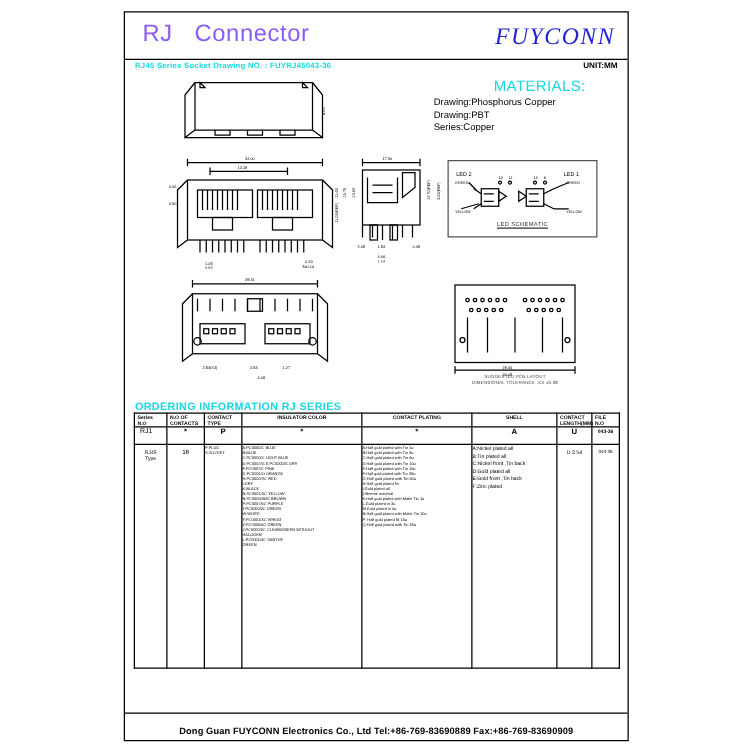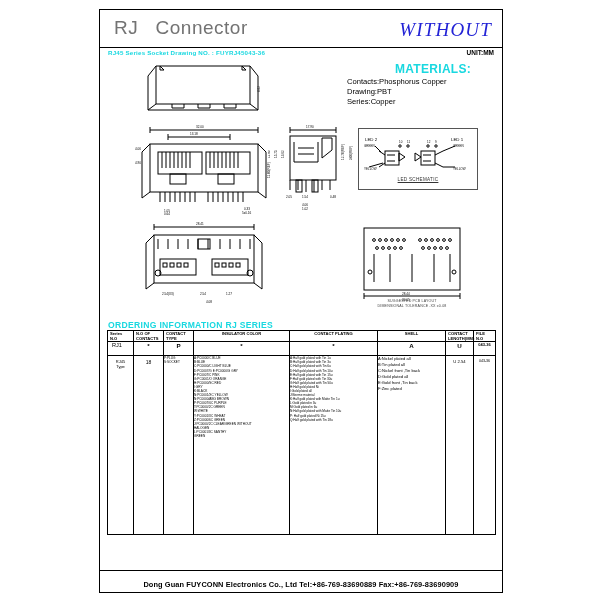--- a/index.html
+++ b/index.html
@@ -2,29 +2,29 @@
 <html><head>
 <meta charset="utf-8">
 <style>
   html,body{margin:0;padding:0;background:#fff;}
   body{width:600px;height:600px;font-family:"Liberation Sans",sans-serif;overflow:hidden;}
   .page{position:absolute;left:0;top:0;width:600px;height:600px;background:#ffffff;}
   .frame{position:absolute;left:99px;top:9px;width:402px;height:582px;border:1px solid #000;background:#fff;}
 
   
   .hdr{position:absolute;left:0;top:0;width:100%;height:38px;border-bottom:1px solid #000;box-sizing:border-box;}
-  .hdr-title{position:absolute;left:14px;top:7px;font-size:19px;letter-spacing:.5px;color:#737373;white-space:pre;}
+  .hdr-title{position:absolute;left:14px;top:7px;font-size:19px;letter-spacing:.5px;color:#8b5cf6;white-space:pre;}
   .brand{position:absolute;right:10px;top:9px;font-family:"Liberation Serif",serif;font-style:italic;font-size:19px;color:#2323d6;letter-spacing:1.2px;}
 
   .subhdr{position:absolute;left:0;top:38px;width:100%;height:16px;}
   .drawno{position:absolute;left:8px;top:1px;font-size:6.2px;font-weight:bold;color:#19d8e0;letter-spacing:.2px;white-space:nowrap;}
   .unit{position:absolute;right:8px;top:1px;font-size:6.5px;font-weight:bold;color:#000;}
 
   .materials{position:absolute;left:247px;top:52px;width:150px;}
-  .mat-h{font-size:12px;font-weight:bold;color:#19d8e0;letter-spacing:.3px;padding-left:48px;}
+  .mat-h{font-size:12px;font-weight:normal;color:#19d8e0;letter-spacing:.3px;padding-left:48px;}
   .mat-l{font-size:7.6px;color:#000;margin-top:1px;white-space:nowrap;}
 
   
   .dw{position:absolute;}
   .dim{font-size:3.1px;fill:#000;font-family:"Liberation Sans",sans-serif;}
   .ln{stroke:#000;fill:none;}
 
   
   .ledbox{position:absolute;left:258px;top:118px;width:118px;height:60px;border:1px solid #555;}
   .ledcap{position:absolute;left:0;top:48px;width:118px;text-align:center;font-size:4.6px;text-decoration:underline;color:#333;letter-spacing:.3px;}
@@ -51,31 +51,31 @@
   .ftr-in{position:absolute;left:0;top:9px;width:100%;text-align:center;font-size:7.4px;font-weight:bold;letter-spacing:.1px;}
 </style>
 </head>
 <body>
 
 <div class="page">
 <div class="frame">
 
   <div class="hdr">
     <div class="hdr-title">RJ   Connector</div>
-    <div class="brand">WITHOUT</div>
+    <div class="brand">FUYCONN</div>
   </div>
 
   <div class="subhdr">
     <div class="drawno">RJ45 Series Socket Drawing NO. : FUYRJ45043-36</div>
     <div class="unit">UNIT:MM</div>
   </div>
 
   <div class="materials">
     <div class="mat-h">MATERIALS:</div>
-    <div class="mat-l">Contacts:Phosphorus  Copper</div>
+    <div class="mat-l">Drawing:Phosphorus  Copper</div>
     <div class="mat-l">Drawing:PBT</div>
     <div class="mat-l">Series:Copper</div>
   </div>
 
   <svg class="dw" style="left:38px;top:48px;" width="130" height="62">
     <path class="ln" d="M18,8 L112,8 L112,46 L18,46 Z"></path>
     <path class="ln" d="M18,8 L10,18 L10,52 L18,46"></path>
     <path class="ln" d="M112,8 L120,18 L120,52 L112,46"></path>
     <path class="ln" d="M10,52 L120,52"></path>
     <path class="ln" d="M22,8 L26,12 L22,12 Z"></path>

